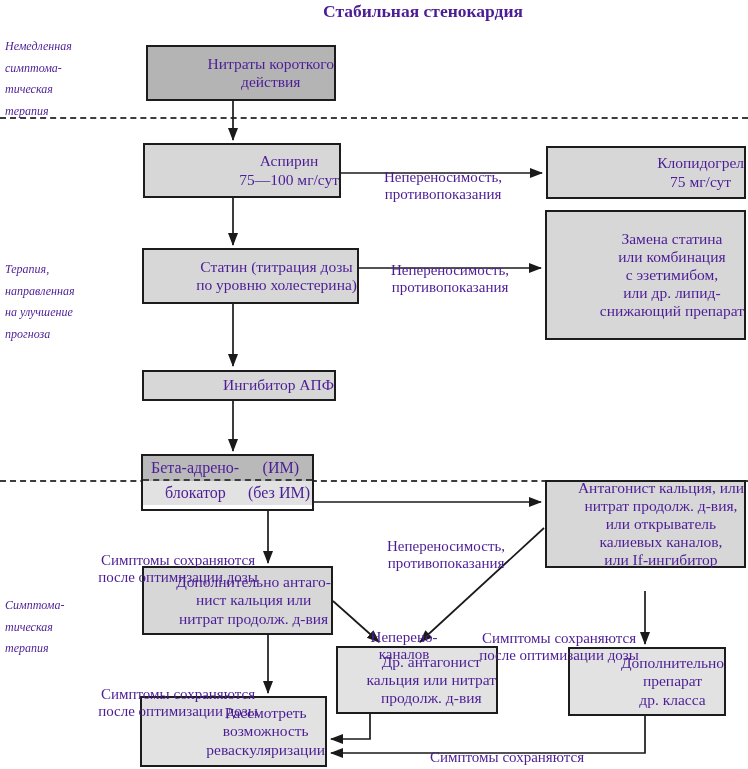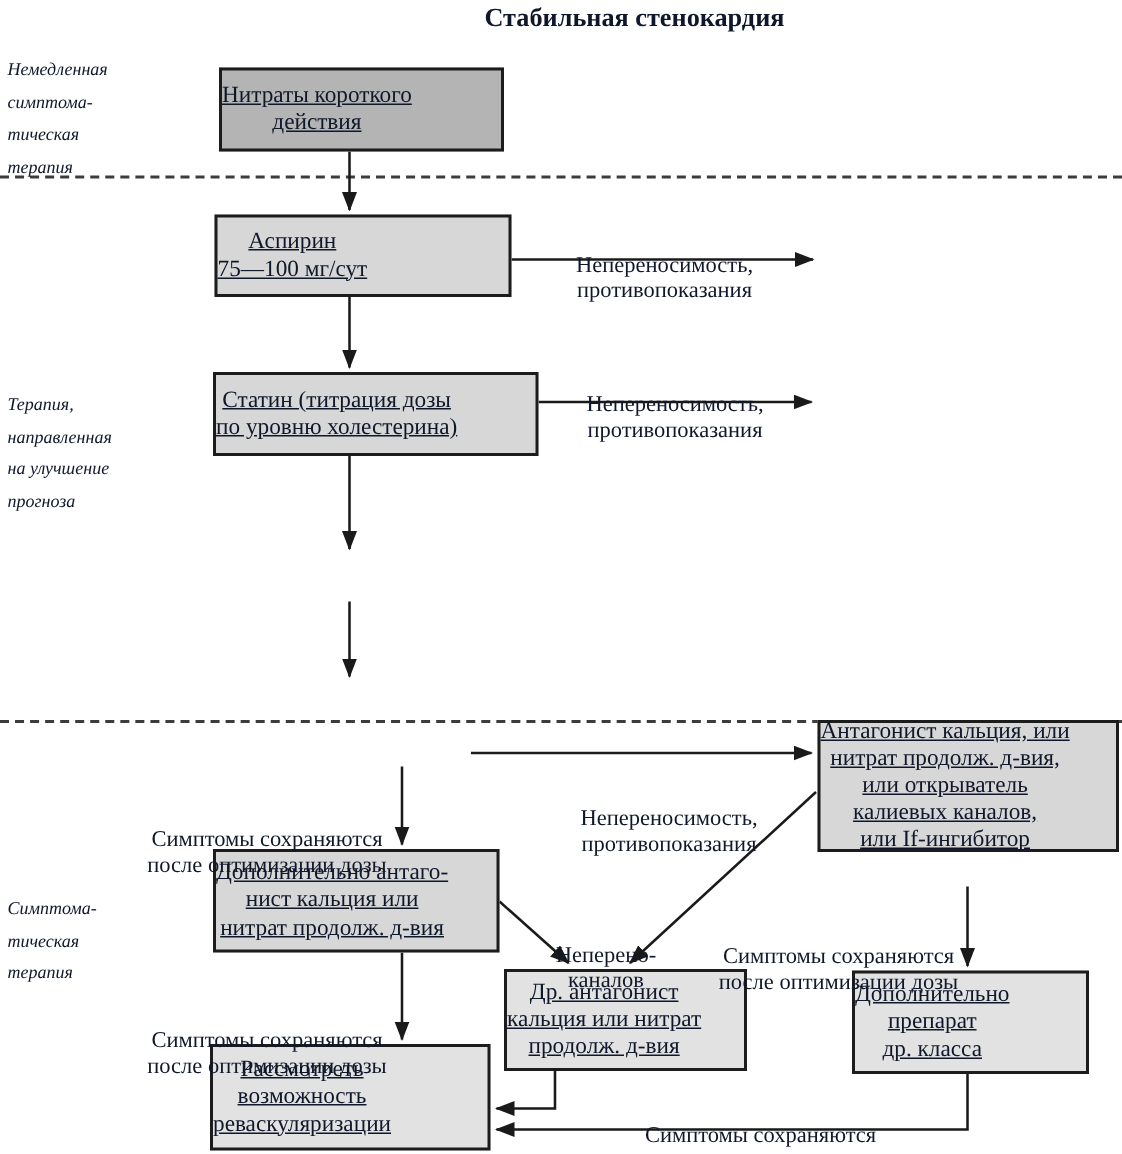--- a/index.html
+++ b/index.html
@@ -1,45 +1,44 @@
 <!DOCTYPE html>
 <html><head>
 <meta charset="utf-8">
 <style>
   html,body{margin:0;padding:0;background:#ffffff;}
   #canvas{
     position:relative;
     width:748px;height:769px;
     background:#ffffff;
     font-family:"Liberation Serif","DejaVu Serif",serif;
-    color:#0f172a;
+    color:#4c1d95;
     overflow:hidden;
   }
   .title{
     position:absolute;top:1px;left:423px;
     transform:translateX(-50%);
     font-size:17.5px;font-weight:bold;white-space:nowrap;
   }
   .dashed-line{
     position:absolute;left:0;width:748px;height:0;
     border-top:2px dashed #3c3c3c;z-index:1;
   }
   .section-label{
     position:absolute;left:5px;
     font-size:12px;line-height:21.5px;white-space:pre-line;z-index:3;font-style:italic;
   }
   .box{
     position:absolute;z-index:2;
     border:2px solid #1c1c1c;
     background:#d7d7d7;
-    display:flex;align-items:center;justify-content:flex-start;
+    display:flex;align-items:center;justify-content:flex-end;
     text-align:center;
     font-size:15.5px;line-height:1.17;
     box-sizing:border-box;
-    text-decoration:underline;
   }
   .box span{white-space:pre-line;}
   .box.dark{background:#b4b4b4;}
   .box.light{background:#e2e2e2;}
   
   .beta{
     position:absolute;z-index:2;
     border:2px solid #1c1c1c;box-sizing:border-box;
     font-size:16px;z-index:2;
   }
@@ -104,28 +103,52 @@
   <div class="box dark" style="left:146px;top:45px;width:190px;height:56px">
     <span>Нитраты короткого
 действия</span>
     </div>
 
   <div class="box" style="left:143px;top:143px;width:198px;height:55px">
     <span>Аспирин
 75—100 мг/сут</span>
     </div>
 
+  <div class="box" style="left:546px;top:146px;width:200px;height:53px">
+    <span>Клопидогрел
+75 мг/сут</span>
+    </div>
 
   <div class="box" style="left:142px;top:248px;width:217px;height:56px">
     <span>Статин (титрация дозы
 по уровню холестерина)</span>
     </div>
 
+  <div class="box" style="left:545px;top:210px;width:201px;height:130px">
+    <span>Замена статина
+или комбинация
+с эзетимибом,
+или др. липид-
+снижающий препарат</span>
+    </div>
 
+  <div class="box" style="left:142px;top:370px;width:194px;height:31px">
+    <span>Ингибитор АПФ</span>
+    </div>
 
+  <div class="beta" style="left:141px;top:454px;width:173px;height:57px">
+    <div class="half top">
+      <span>Бета-адрено-</span>
+      <span>(ИМ)</span>
+    </div>
+    <div class="half bottom">
+      <span>блокатор</span>
+      <span>(без ИМ)</span>
+    </div>
+  </div>
 
   <div class="box" style="left:545px;top:480px;width:201px;height:88px">
     <span>Антагонист кальция, или
 нитрат продолж. д-вия,
 или открыватель
 калиевых каналов,
 или If-ингибитор</span>
     </div>
 
   <div class="box" style="left:142px;top:566px;width:191px;height:69px">

